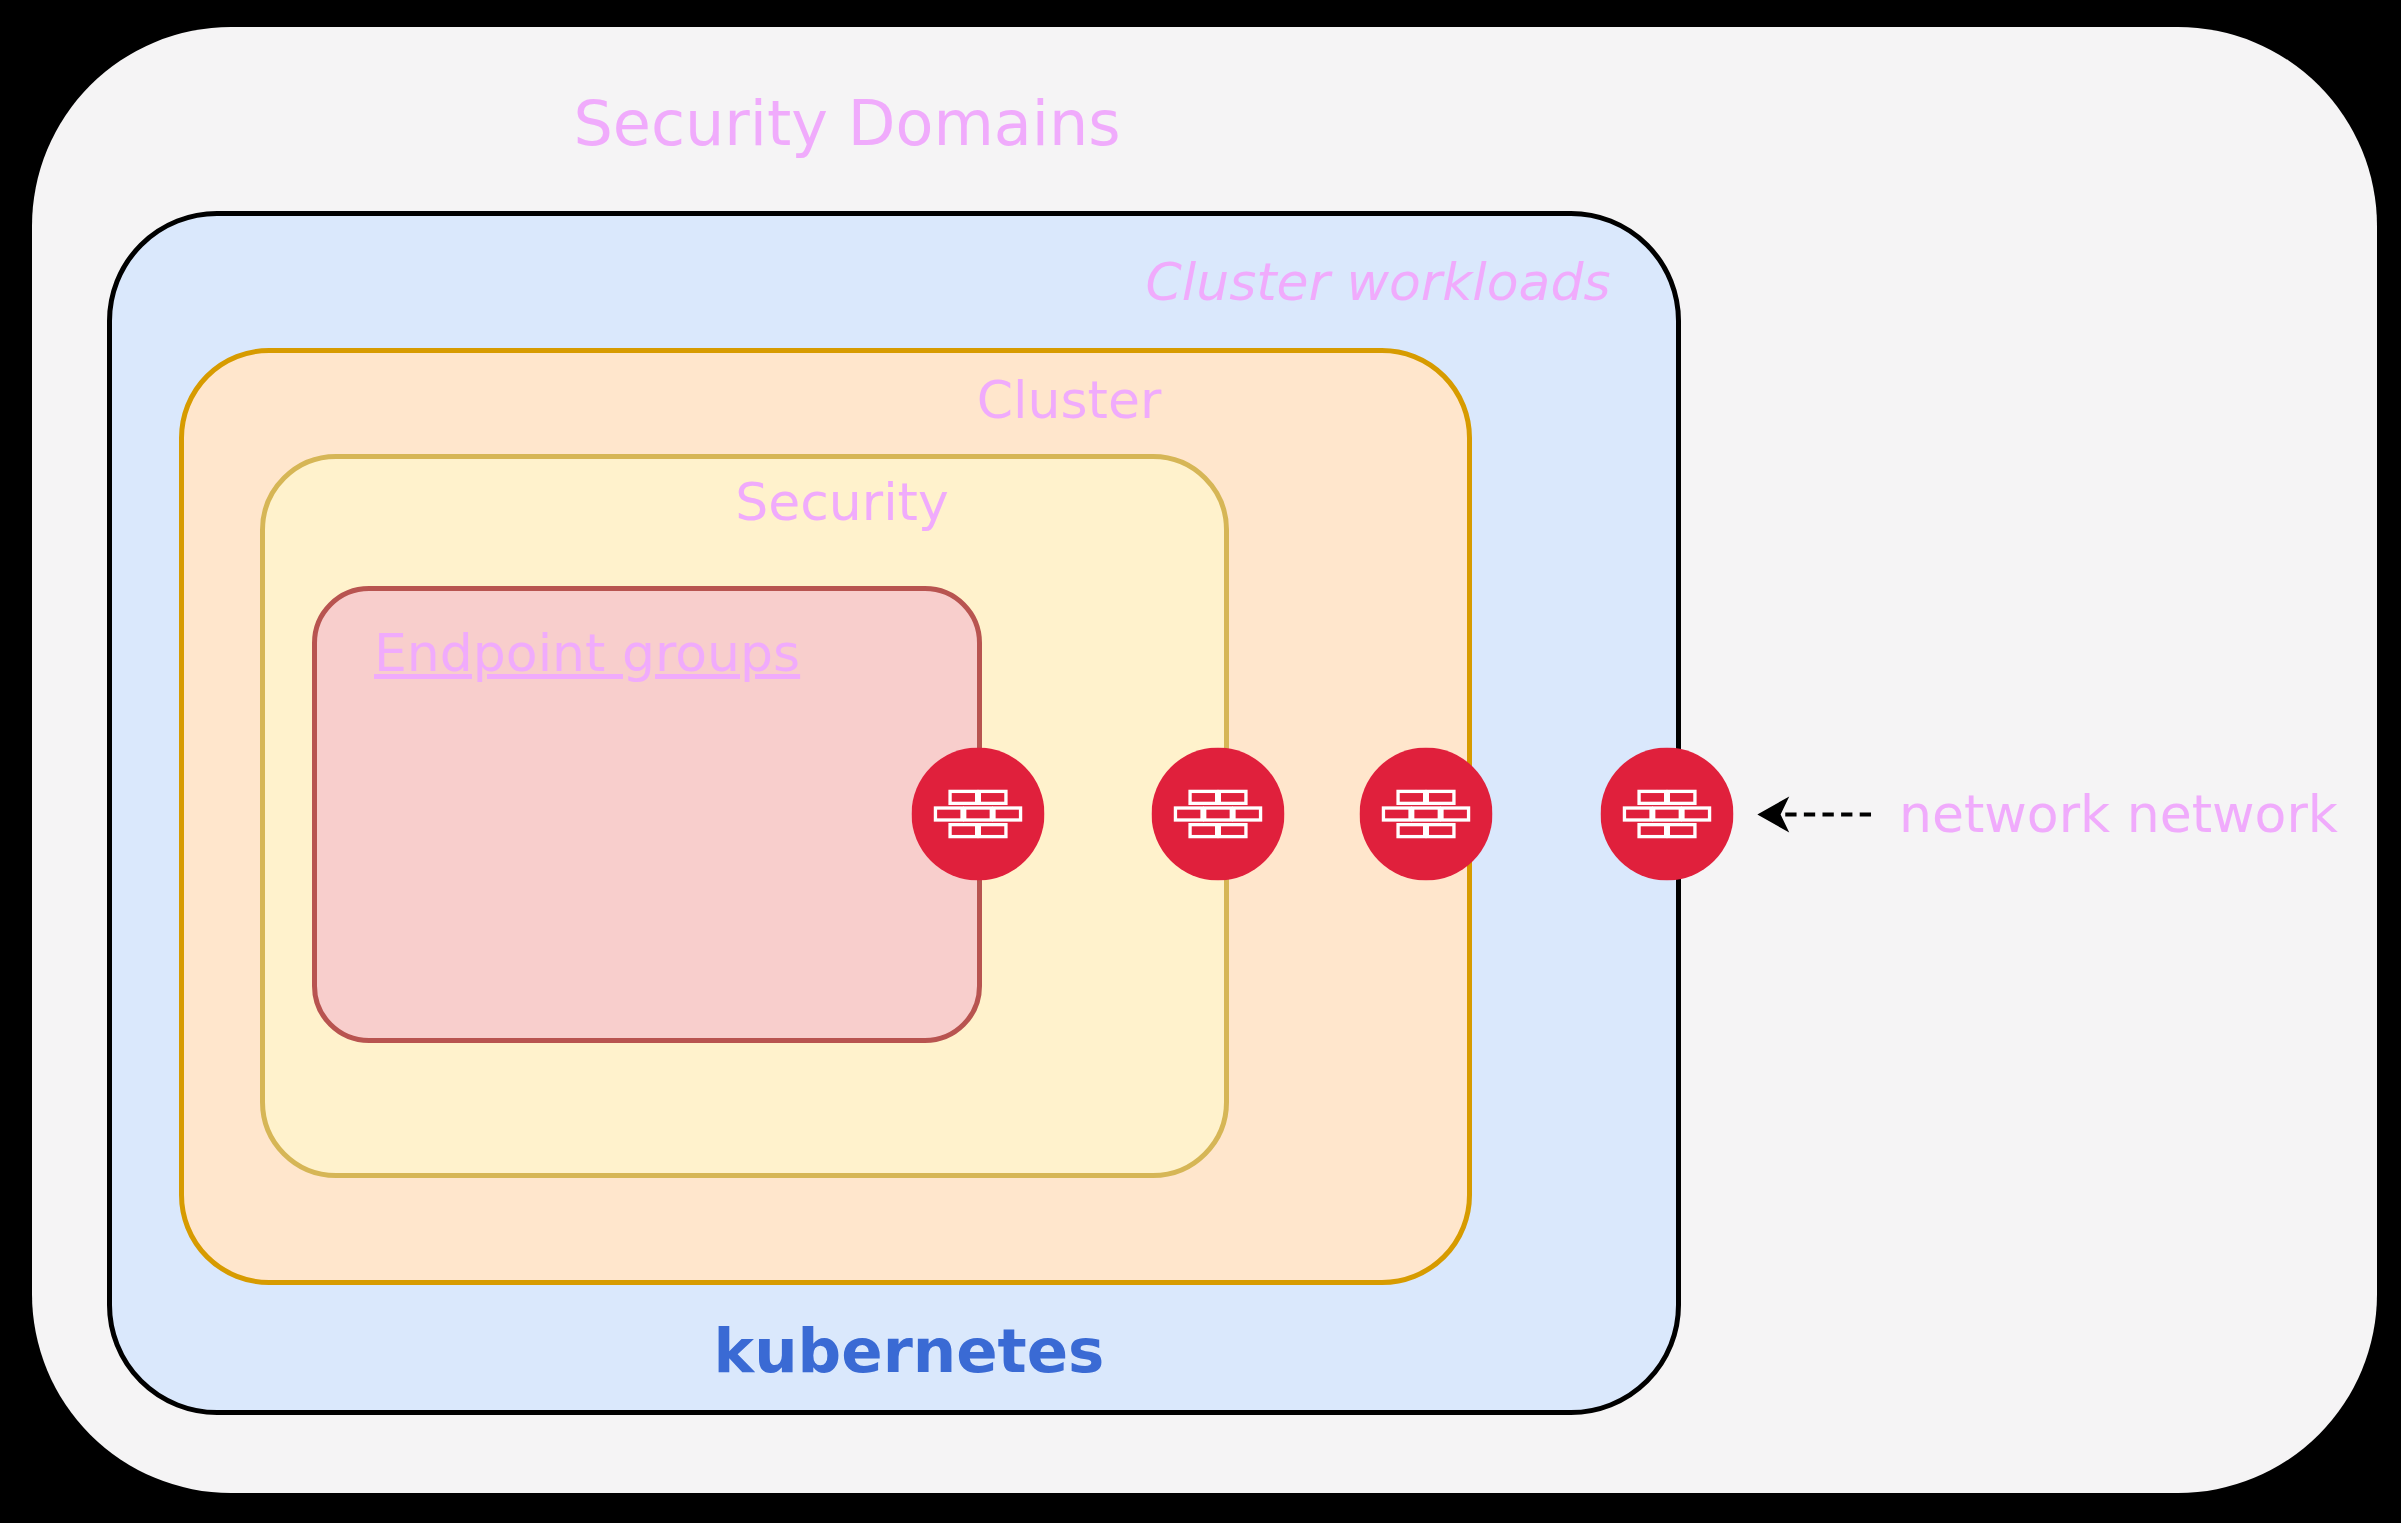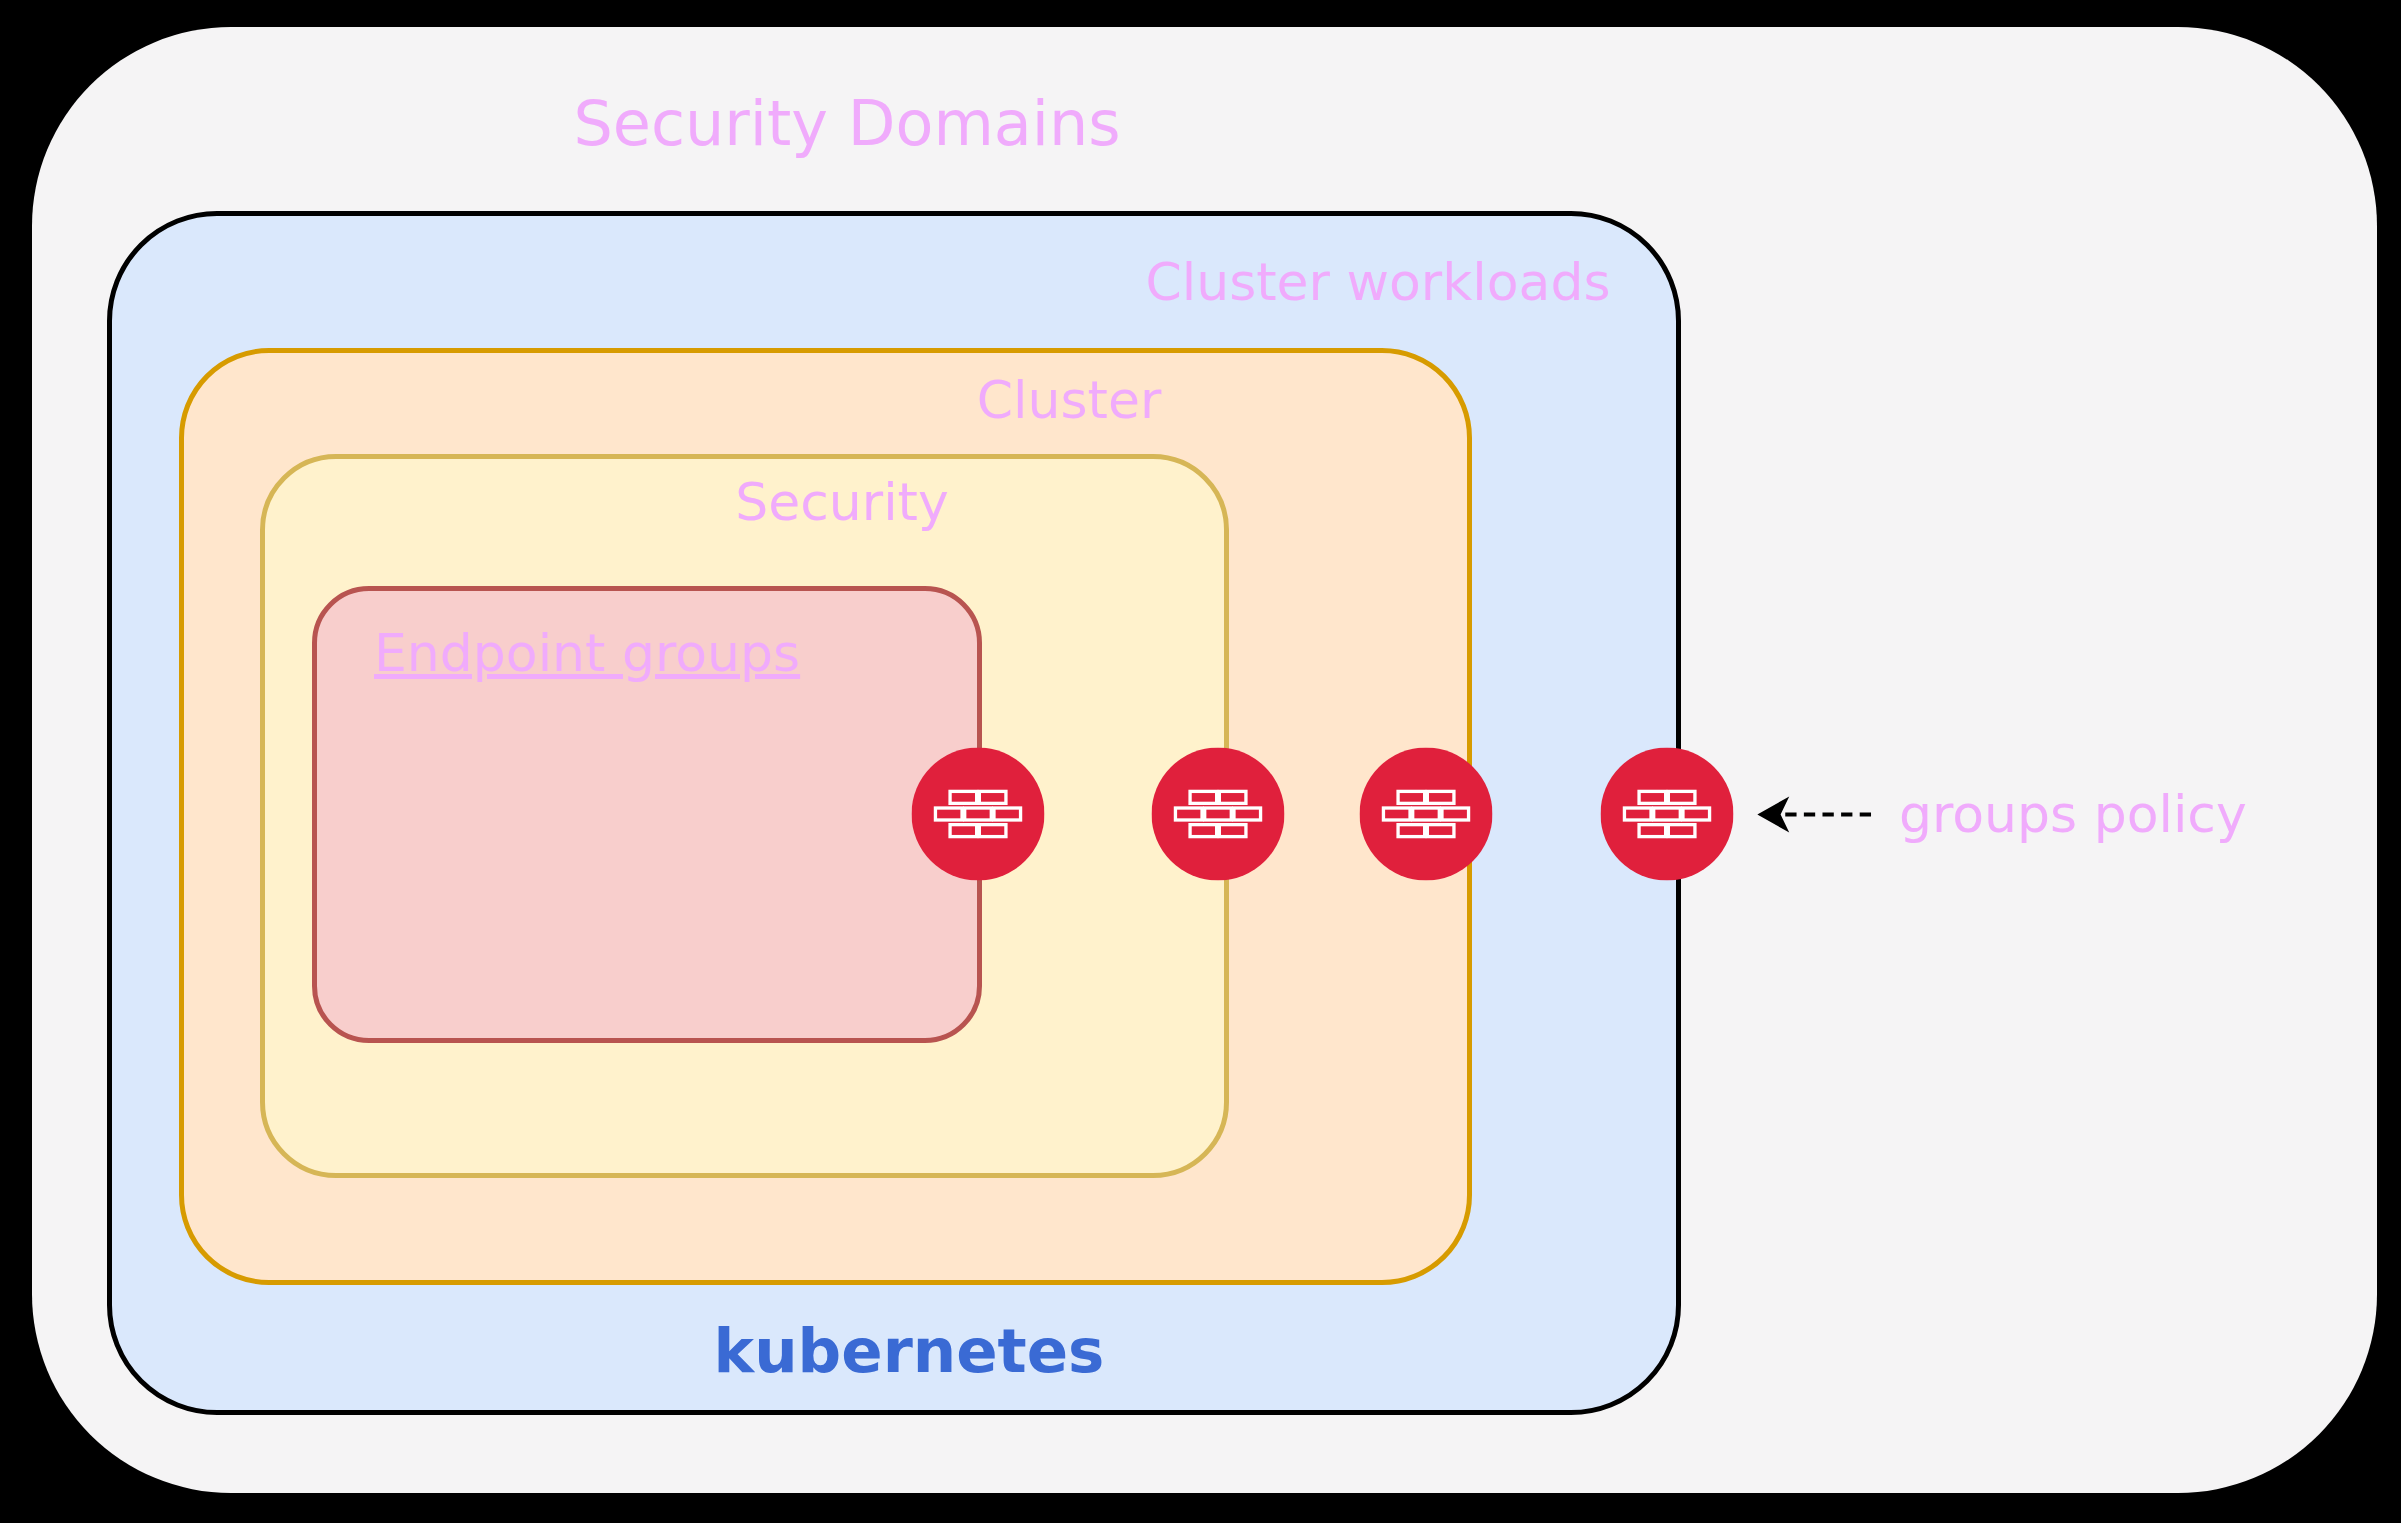--- a/index.html
+++ b/index.html
@@ -62,21 +62,21 @@
     transform: translate(-50%, -50%);
     white-space: nowrap;
     color: #f0abfc;
     font-size: 52px;
     line-height: 1;
   }
   #title {
     left: 847px; top: 124px;
     font-size: 62px;
   }
-  #lbl-cluster   { left: 1378px; top: 282px; }
+  #lbl-cluster   { left: 1378px; top: 282px; font-style: italic; }
   #lbl-tenant    { left: 1069px; top: 400px; }
   #lbl-namespace { left: 842px; top: 502px; }
   #lbl-endpoint  {
     left: 374px; top: 653px;
     transform: translate(0, -50%);
     text-decoration: underline;
   }
   #lbl-kubernetes {
     left: 884px; top: 1350px;
     font-size: 61px;
@@ -169,16 +169,16 @@
       <rect x="58" y="116" width="40" height="18"></rect>
         <rect x="102" y="116" width="40" height="18"></rect>
     </g>
   </svg>
 
   <svg id="arrow" class="abs" width="123" height="47" viewBox="0 0 185 70">
     <polygon points="2,35 50,8 37,35 50,62" fill="#000000"></polygon>
     <line x1="44" y1="35" x2="178" y2="35" stroke="#000000" stroke-width="6" stroke-dasharray="17 11"></line>
   </svg>
 
-  <div id="lbl-netpolicy" class="lbl">groups policy</div>
+  <div id="lbl-netpolicy" class="lbl">network network</div>
 
 </div>
 
 
 </body></html>

